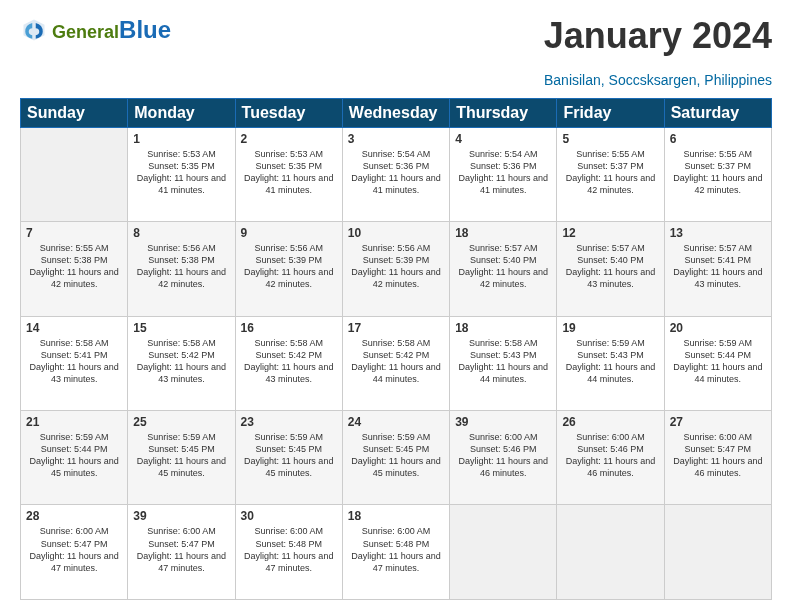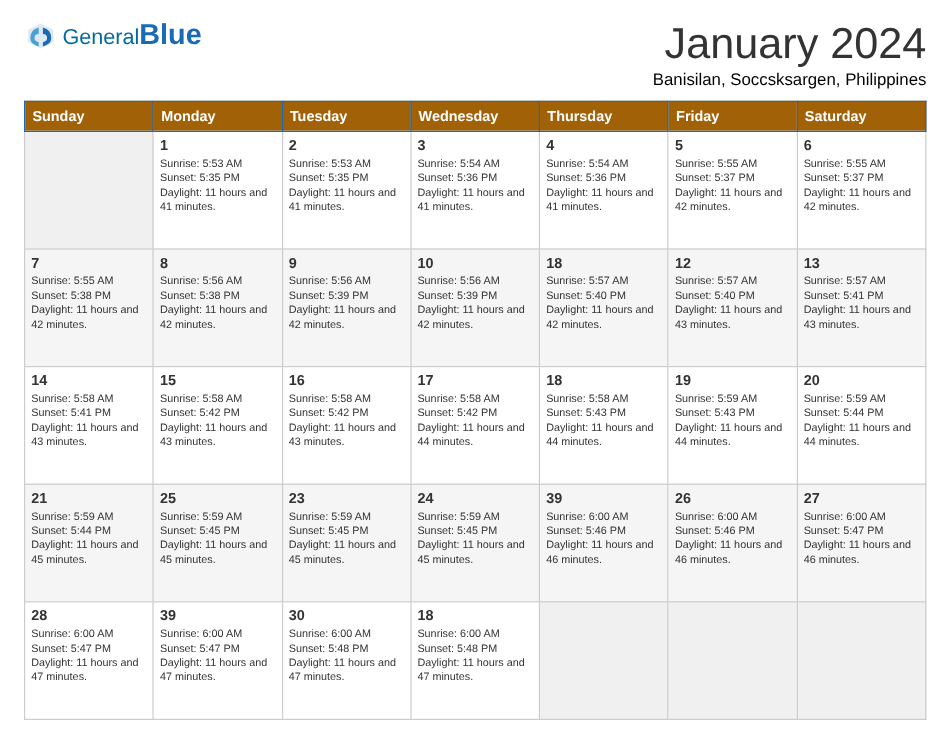--- a/index.html
+++ b/index.html
@@ -23,78 +23,79 @@
       align-items: flex-start;
       margin-bottom: 10px;
     }
     .logo {
       display: flex;
       align-items: center;
       gap: 4px;
     }
     .logo-text-general {
       font-size: 18px;
-      font-weight: normal;
-      color: #0369a1;
+      font-weight: bold;
+      color: #4d7c0f;
     }
     .logo-text-blue {
       font-size: 24px;
       font-weight: bold;
       color: #1a6bb5;
     }
     .logo-icon {
       width: 28px;
       height: 28px;
     }
     .title-block {
       text-align: right;
     }
     .calendar-title {
       font-size: 36px;
-      font-weight: normal;
+      font-weight: bold;
       color: #333;
       line-height: 1.1;
     }
     .calendar-subtitle {
       font-size: 14px;
-      color: #000000;
-      margin-top: 2px;
+      color: #0369a1;
+      margin-top: 16px;
     }
     .calendar-table {
       width: 100%;
       border-collapse: collapse;
       flex: 1;
       font-size: 10px;
     }
     .calendar-table thead tr th {
-      background: #a16207;
+      background: #0c4a6e;
       color: #fff;
       text-align: left;
       padding: 5px 6px;
-      font-size: 12px;
+      font-size: 16px;
       font-weight: bold;
       border: 1px solid #1a6bb5;
     }
     .calendar-table tbody tr td {
       border: 1px solid #ccc;
       vertical-align: top;
       padding: 4px 5px;
       width: calc(100% / 7);
       height: 80px;
     }
     .day-number {
       font-size: 12px;
       font-weight: bold;
       color: #333;
       margin-bottom: 2px;
     }
     .day-info {
       font-size: 9px;
       color: #333;
       line-height: 1.35;
+      text-align: center;
     }
     .empty-cell {
       background: #f9f9f9;
     }
     tbody tr:nth-child(odd) td {
       background: #fff;
     }
     tbody tr:nth-child(even) td {
       background: #f5f5f5;
     }

